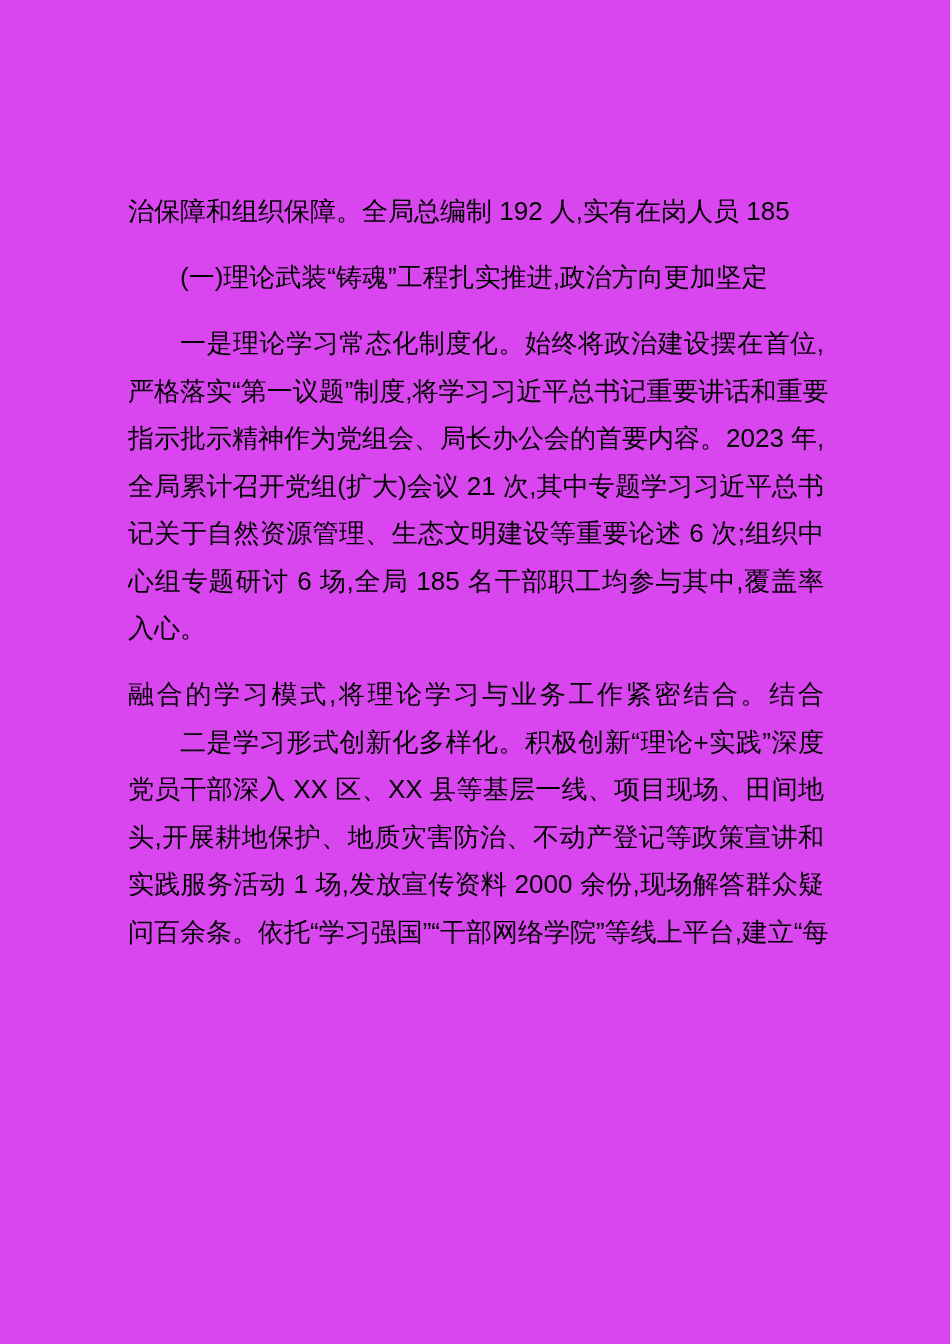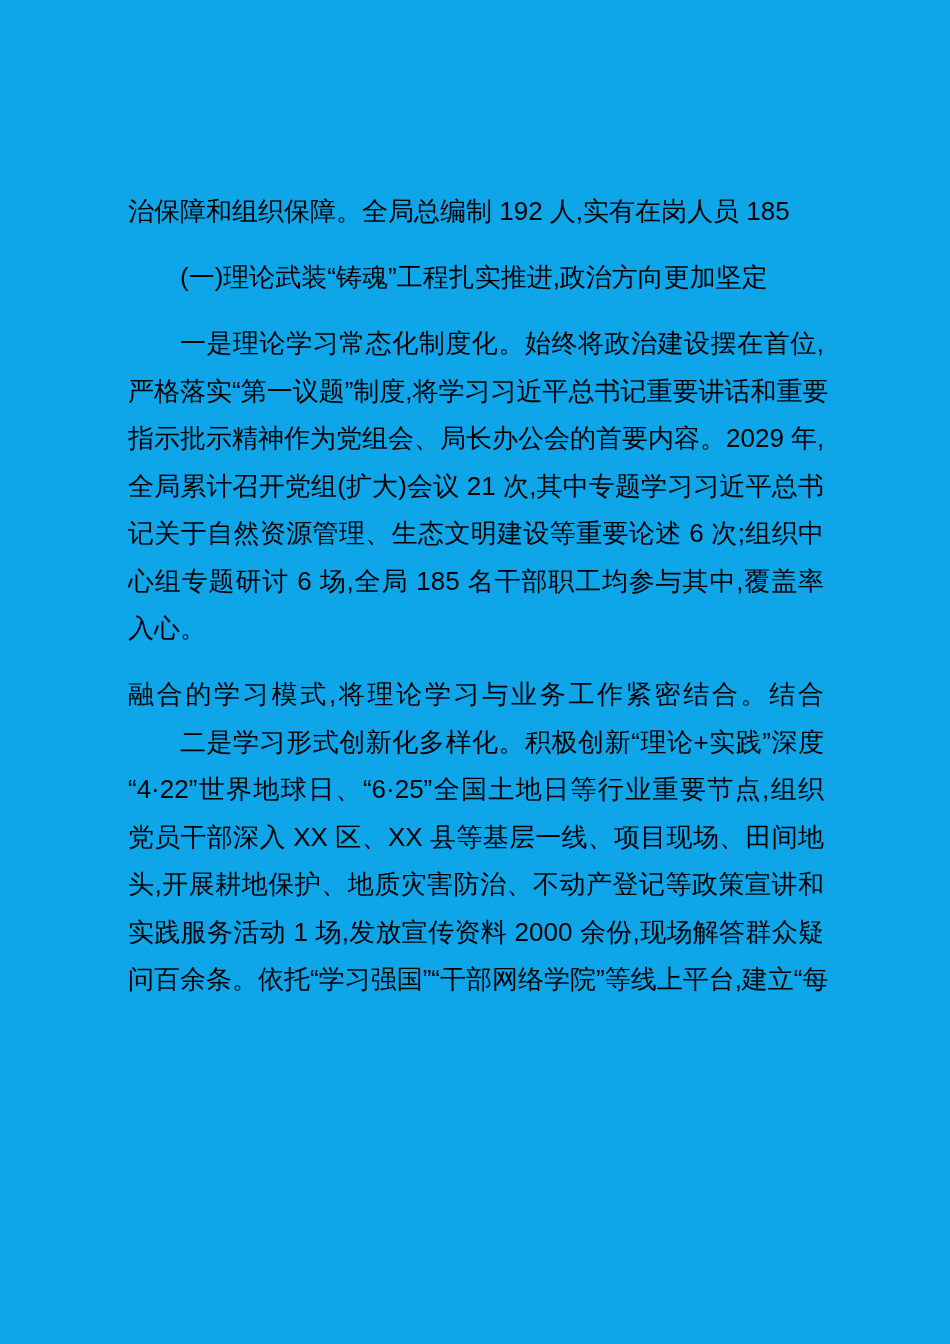--- a/index.html
+++ b/index.html
@@ -4,21 +4,21 @@
 <style>
   html, body {
     margin: 0;
     padding: 0;
     background: #ffffff;
   }
   .page {
     position: relative;
     width: 950px;
     height: 1344px;
-    background: #0ea5e9;
+    background: #d946ef;
     overflow: hidden;
     font-family: "Liberation Sans", sans-serif;
   }
   .content {
     position: absolute;
     left: 128px;
     top: 188px;
     width: 696px;
     color: #000000;
   }
@@ -49,29 +49,28 @@
   <div class="content">
       <div class="para">
         <div class="line">治保障和组织保障。全局总编制 192 人,实有在岗人员 185</div>
       </div>
       <div class="para">
         <div class="line indent">(一)理论武装“铸魂”工程扎实推进,政治方向更加坚定</div>
       </div>
       <div class="para">
         <div class="line stretch indent">一是理论学习常态化制度化。始终将政治建设摆在首位,</div>
         <div class="line stretch">严格落实“第一议题”制度,将学习习近平总书记重要讲话和重要</div>
-        <div class="line stretch">指示批示精神作为党组会、局长办公会的首要内容。2029 年,</div>
+        <div class="line stretch">指示批示精神作为党组会、局长办公会的首要内容。2023 年,</div>
         <div class="line stretch">全局累计召开党组(扩大)会议 21 次,其中专题学习习近平总书</div>
         <div class="line stretch">记关于自然资源管理、生态文明建设等重要论述 6 次;组织中</div>
         <div class="line stretch">心组专题研讨 6 场,全局 185 名干部职工均参与其中,覆盖率</div>
         <div class="line">入心。</div>
       </div>
       <div class="para">
         <div class="line stretch">融合的学习模式,将理论学习与业务工作紧密结合。结合</div>
         <div class="line stretch indent">二是学习形式创新化多样化。积极创新“理论+实践”深度</div>
-        <div class="line stretch">“4·22”世界地球日、“6·25”全国土地日等行业重要节点,组织</div>
         <div class="line stretch">党员干部深入 XX 区、XX 县等基层一线、项目现场、田间地</div>
         <div class="line stretch">头,开展耕地保护、地质灾害防治、不动产登记等政策宣讲和</div>
         <div class="line stretch">实践服务活动 1 场,发放宣传资料 2000 余份,现场解答群众疑</div>
         <div class="line stretch">问百余条。依托“学习强国”“干部网络学院”等线上平台,建立“每</div>
       </div>
     </div>
 </div>
 
 </body></html>

